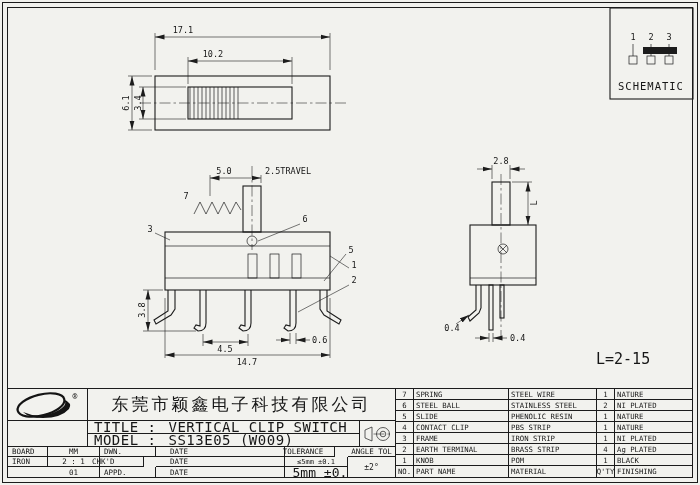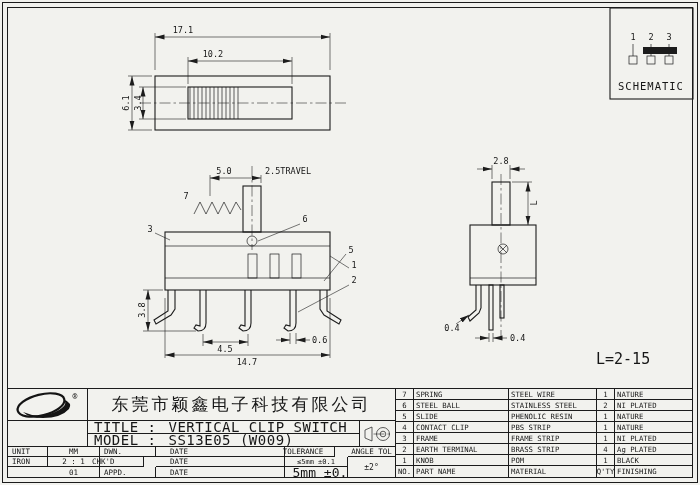--- a/index.html
+++ b/index.html
@@ -227,21 +227,21 @@
   </div>
   <div class="cell bb ctr" style="left:352px;top:32px;width:35px;height:26px">
     <svg width="34" height="24" viewBox="0 0 34 24">
       <path class="t" d="M4 8 L11 5 L11 19 L4 16 Z"></path>
       <circle class="t" cx="22" cy="12" r="6.5"></circle>
       <circle class="t" cx="22" cy="12" r="2.8"></circle>
       <line class="cl" x1="12.5" y1="12" x2="31.5" y2="12"></line>
     </svg>
   </div>
 
-  <div class="cell br bb rowlab" style="left:0;top:58px;width:40px;height:10px">UNIT</div>
+  <div class="cell br bb rowlab" style="left:0;top:58px;width:40px;height:10px">BOARD</div>
   <div class="cell br bb ctr" style="left:40px;top:58px;width:52px;height:10px">MM</div>
   <div class="cell br bb rowlab" style="left:0;top:68px;width:40px;height:10px">IRON</div>
   <div class="cell br bb ctr" style="left:40px;top:68px;width:52px;height:10px">2 : 1</div>
   <div class="cell br rowlab" style="left:0;top:96px;width:40px;height:10px">VERSION</div>
   <div class="cell br ctr" style="left:40px;top:78px;width:52px;height:10px">01</div>
 
   <div class="cell br bb rowlab" style="left:92px;top:58px;width:56px;height:10px">DWN.</div>
   <div class="cell br bb" style="left:148px;top:58px;width:129px;height:10px;padding-left:14px">DATE</div>
   <div class="cell br bb rowlab" style="left:80px;top:68px;width:56px;height:10px">CHK'D</div>
   <div class="cell br bb" style="left:148px;top:68px;width:129px;height:10px;padding-left:14px">DATE</div>
@@ -274,21 +274,21 @@
     <div class="pc nr">NATURE</div>
 
     <div class="pc cc">4</div>
     <div class="pc">CONTACT CLIP</div>
     <div class="pc">PBS STRIP</div>
     <div class="pc cc">1</div>
     <div class="pc nr">NATURE</div>
 
     <div class="pc cc">3</div>
     <div class="pc">FRAME</div>
-    <div class="pc">FRAME STRIP</div>
+    <div class="pc">IRON STRIP</div>
     <div class="pc cc">1</div>
     <div class="pc nr">NI PLATED</div>
 
     <div class="pc cc">2</div>
     <div class="pc">EARTH TERMINAL</div>
     <div class="pc">BRASS STRIP</div>
     <div class="pc cc">4</div>
     <div class="pc nr">Ag PLATED</div>
 
     <div class="pc cc">1</div>

